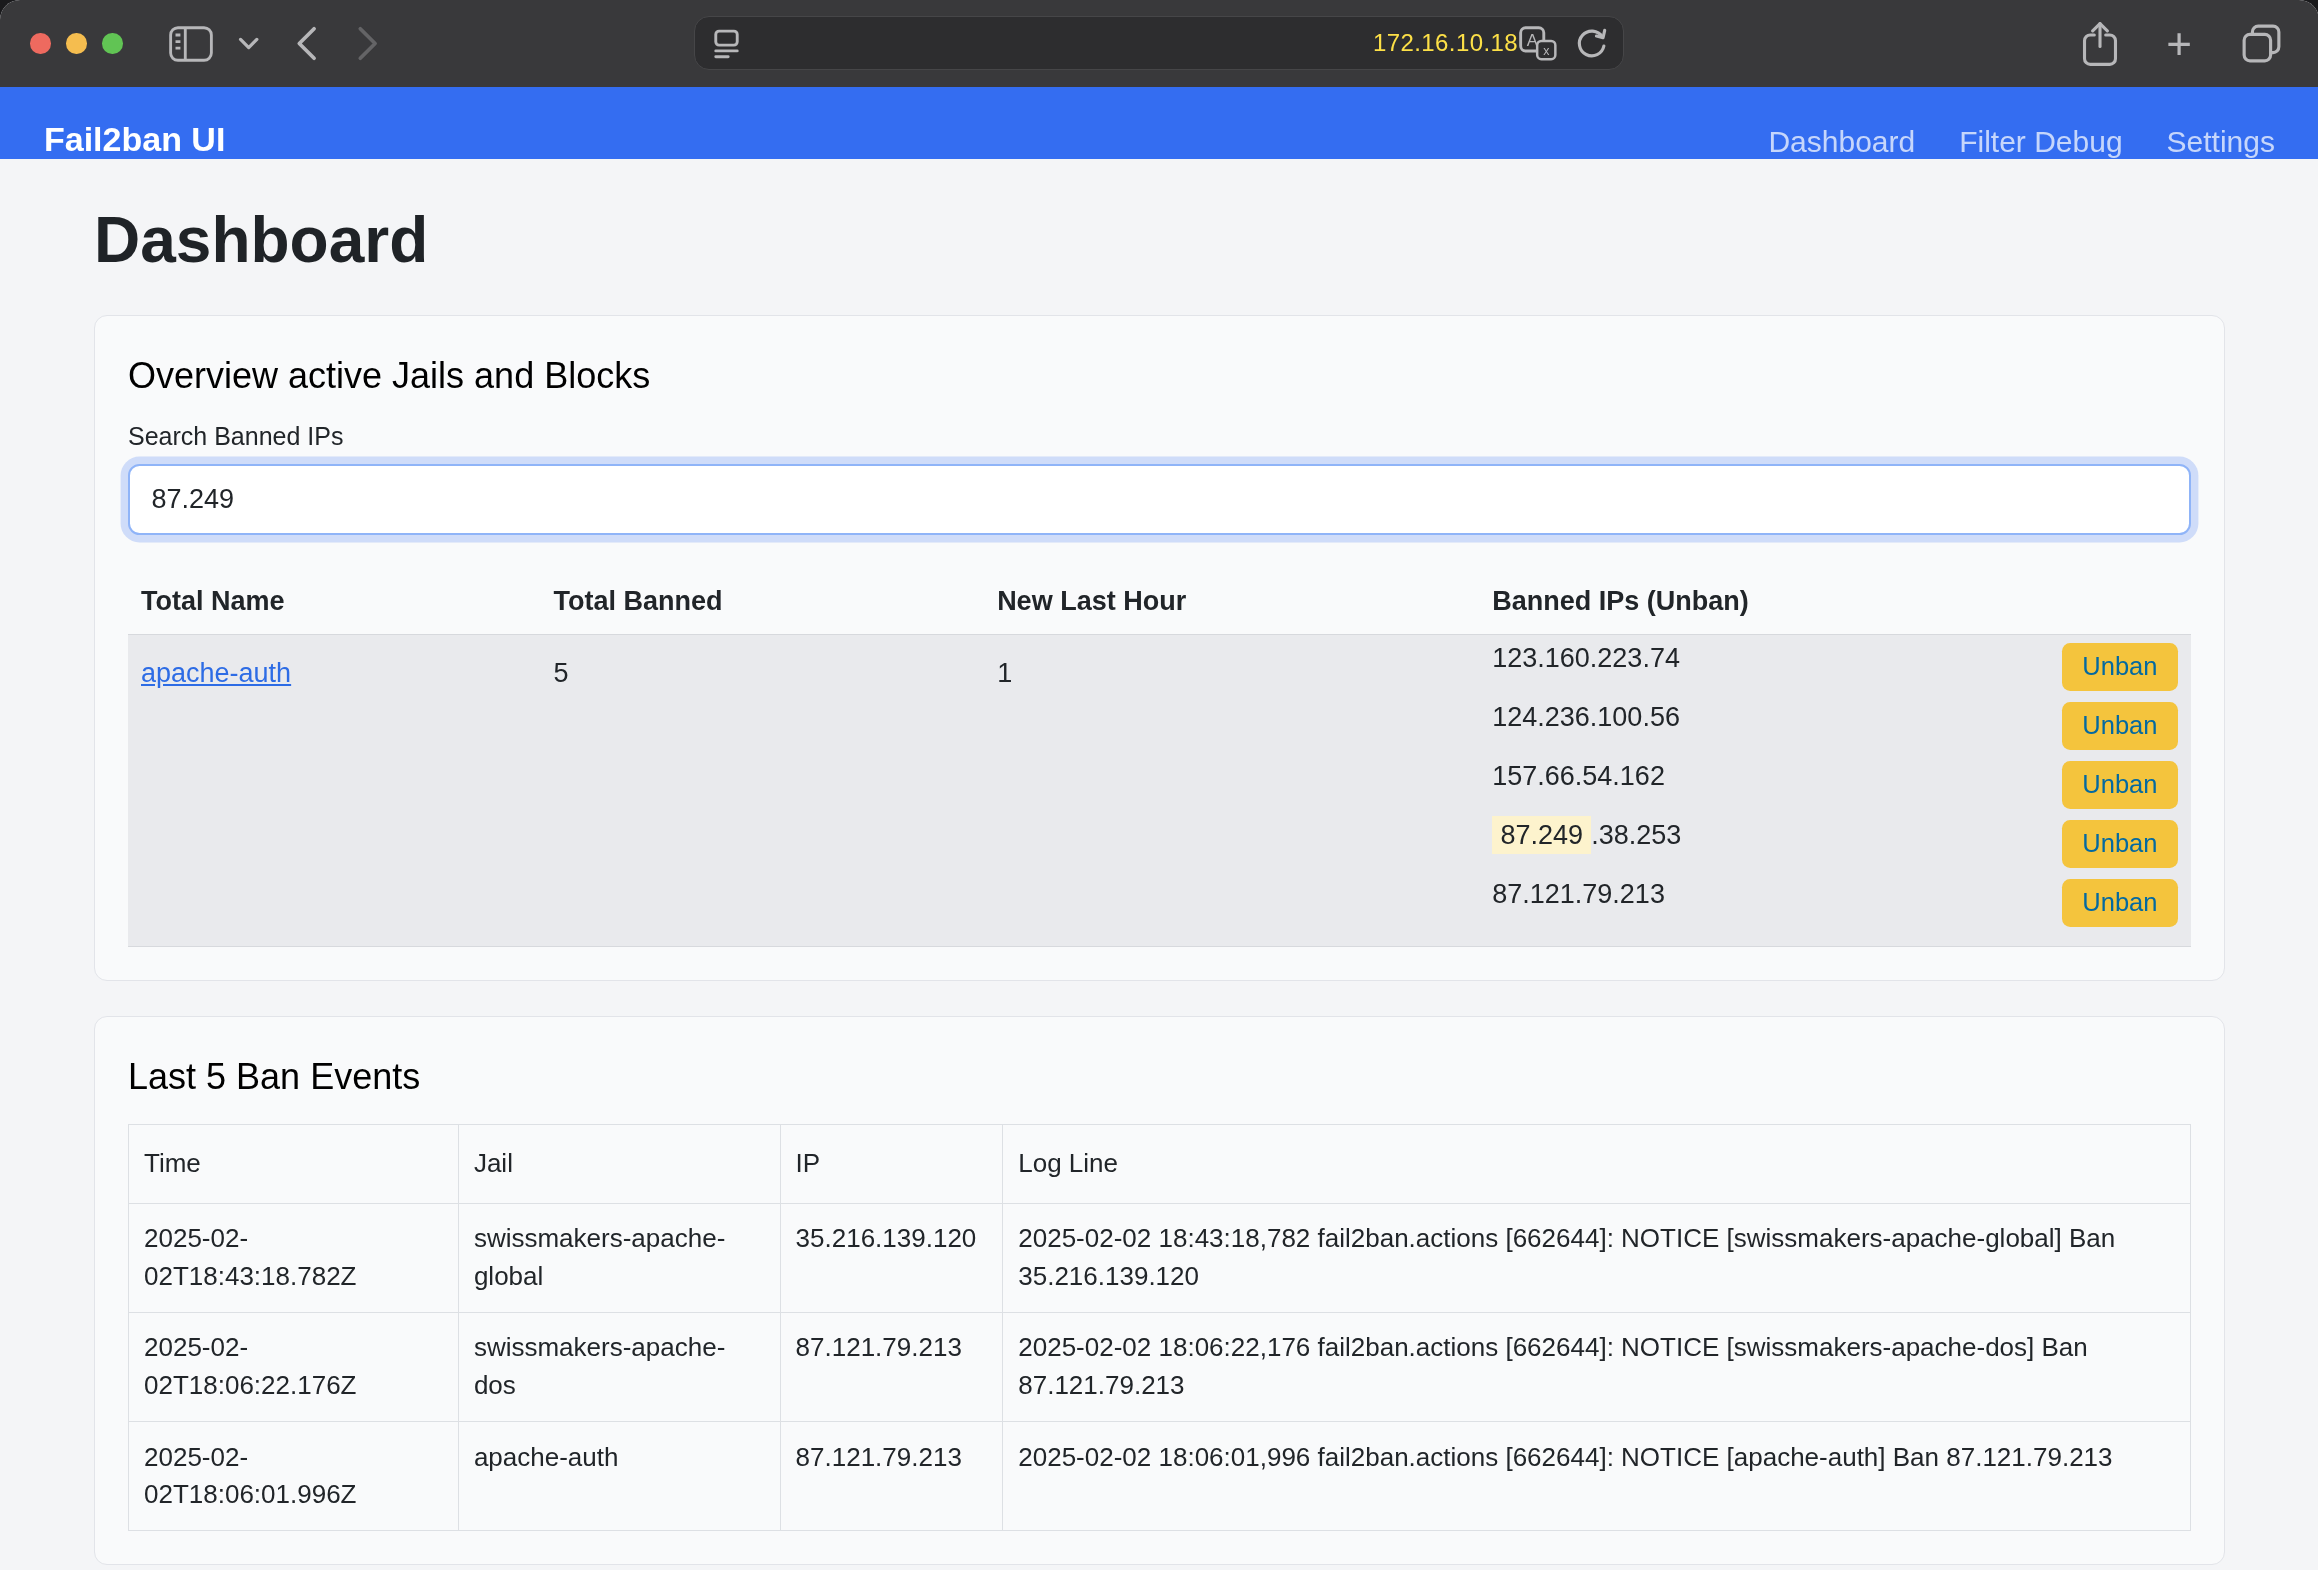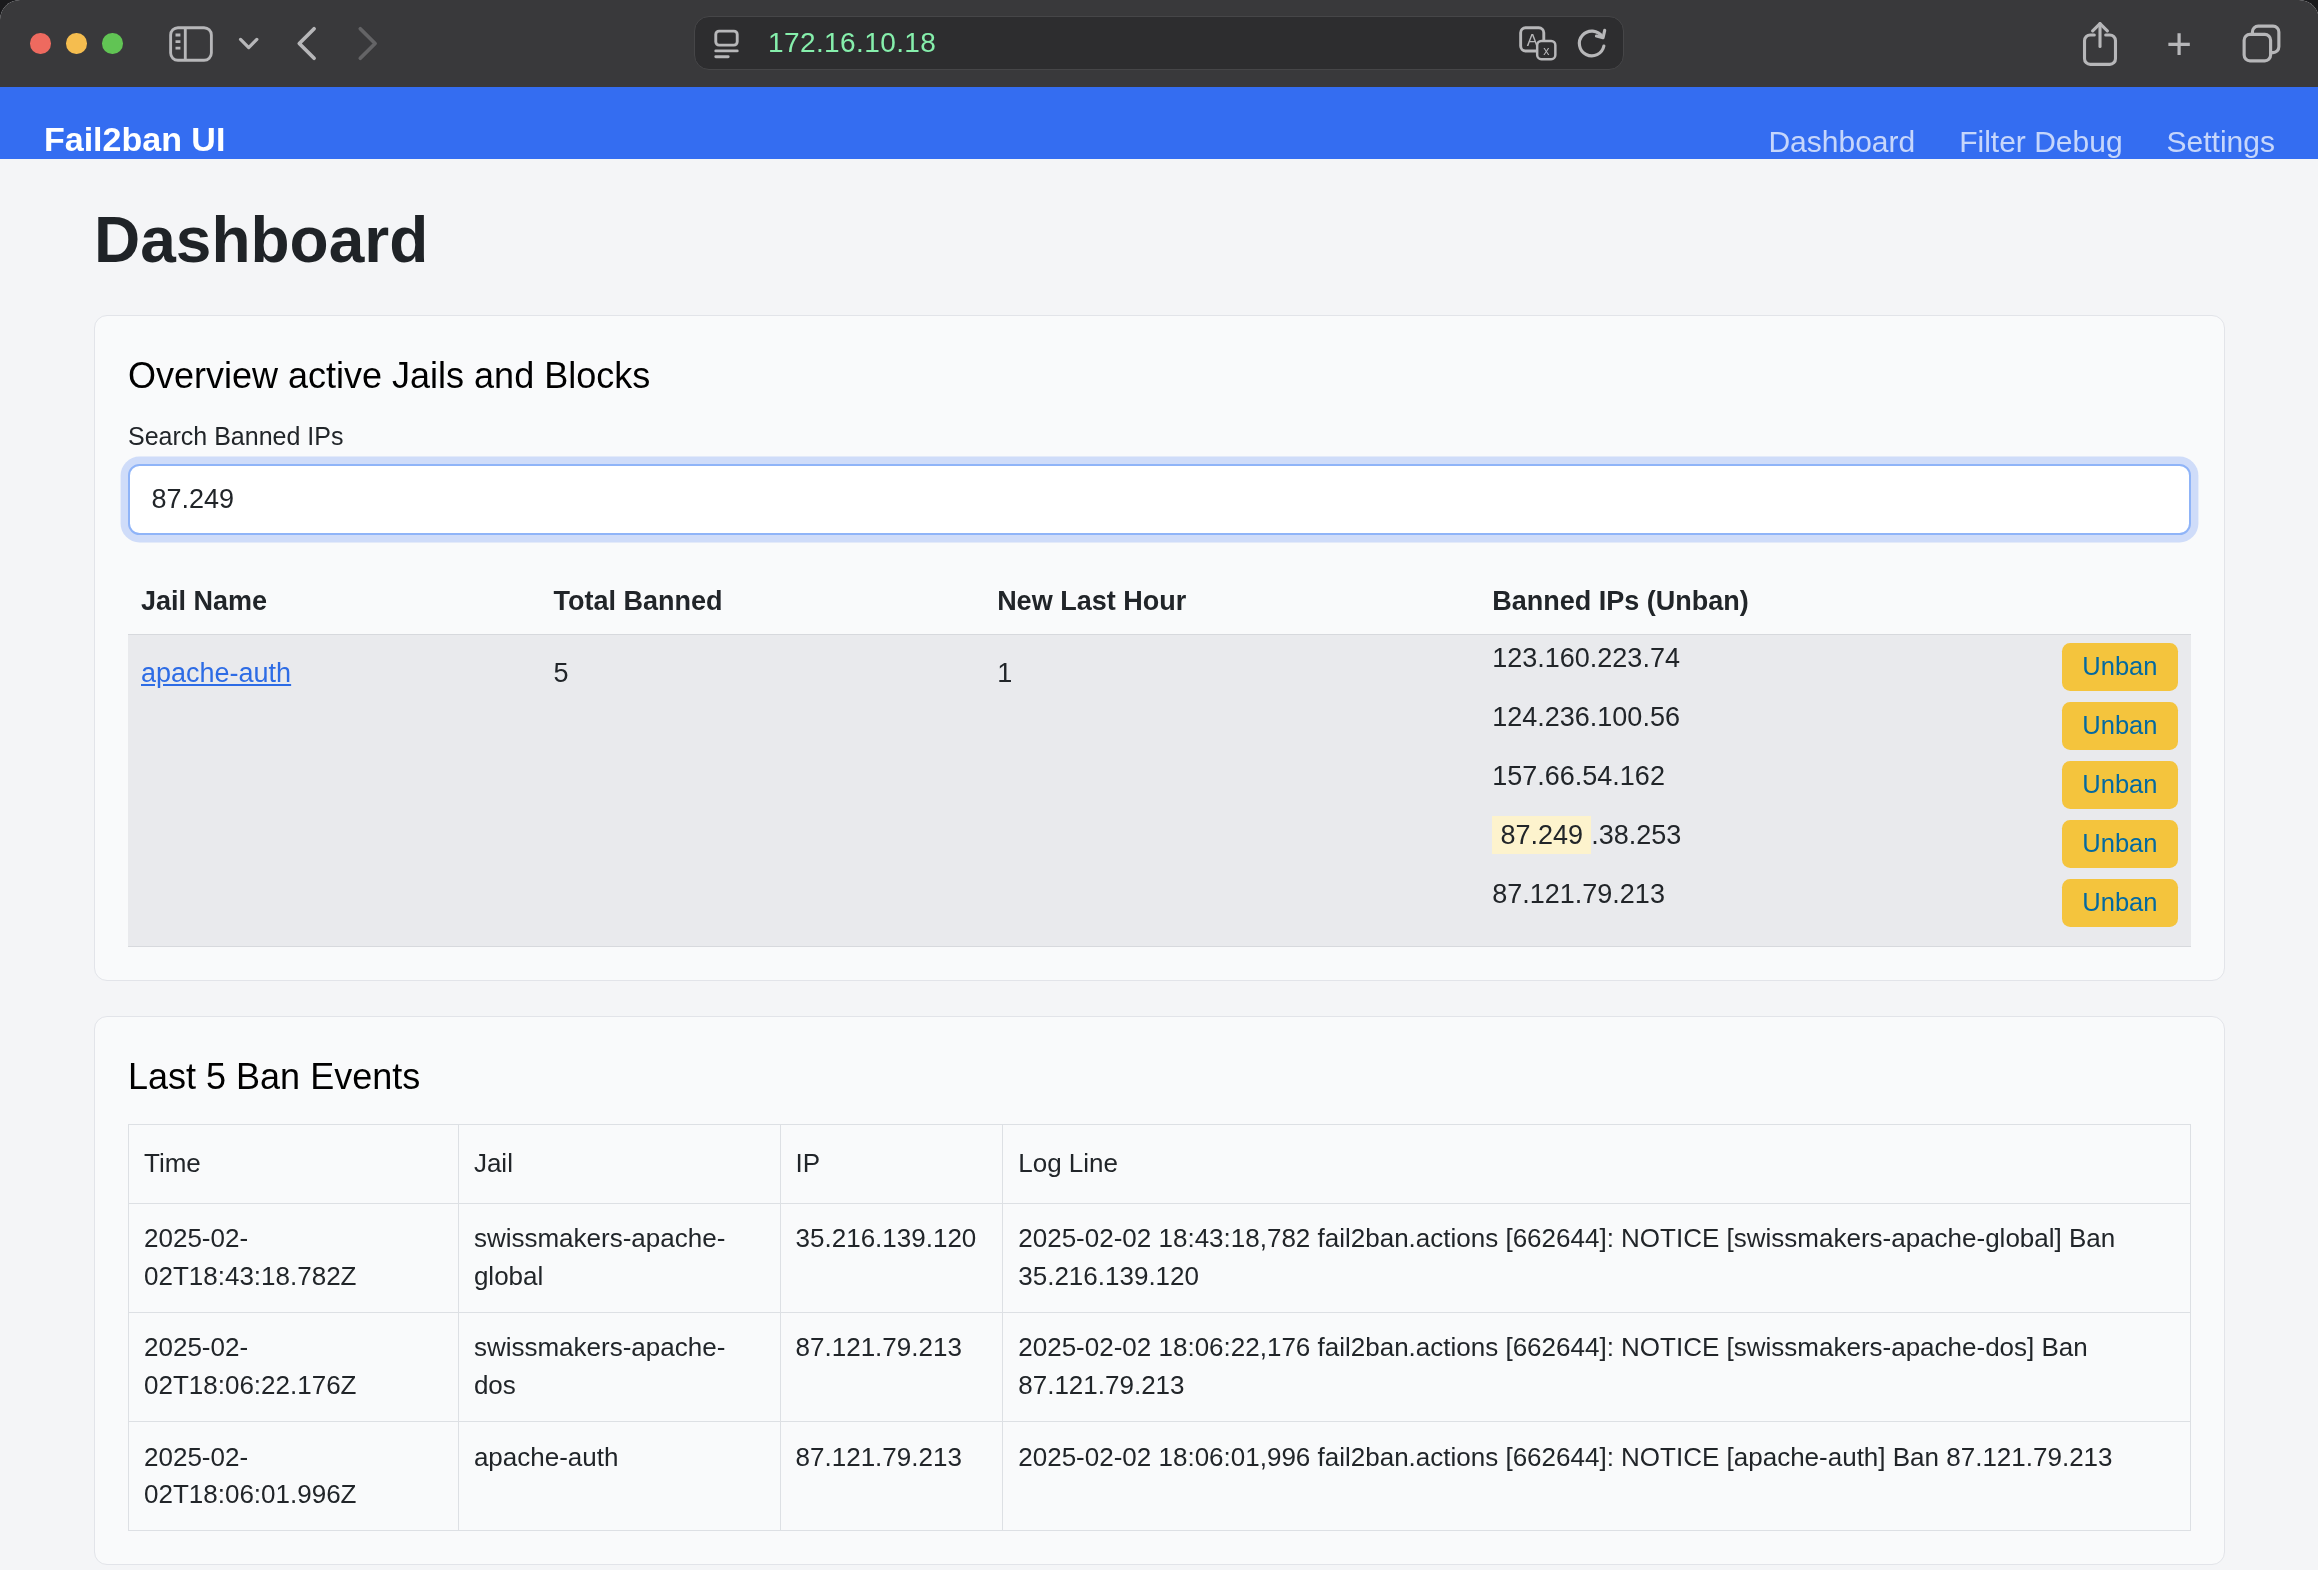--- a/index.html
+++ b/index.html
@@ -20,21 +20,21 @@
   .light.green{background:var(--traffic-green,#61c454)}
   .chrome-left{display:flex;align-items:center;gap:25px;margin-left:46px;color:#b7b7b9}
   .icon-btn{display:flex;align-items:center;justify-content:center;background:none;border:none;
     color:#b7b7b9;padding:0;cursor:pointer}
   .icon-btn.dim{color:#646466}
   .addressbar{position:absolute;left:694px;top:16.4px;width:930px;height:54px;background:#2d2d2f;
     border:1.6px solid #464648;border-radius:15px;display:flex;align-items:center;padding:0 15px;
     box-sizing:border-box;color:#b7b7b9}
   .addr-left{width:58px;display:flex;align-items:center}
   .addr-right{width:90px;display:flex;align-items:center;justify-content:flex-end;gap:18px}
-  .url{flex:1;text-align:left;font-size:28px;color:#86efac;letter-spacing:0.4px}
+  .url{flex:1;text-align:right;font-size:24px;color:#fde047;letter-spacing:0.4px}
   .chrome-right{position:absolute;right:36px;top:0;height:100%;display:flex;align-items:center;
     gap:48px;color:#b7b7b9}
   .plus-glyph{font-size:44px;line-height:1;font-weight:400;color:#b7b7b9}
 
   
   .navbar{height:72px;background:var(--navbar-blue,#346df1);flex:none;display:flex;
     align-items:flex-end;padding:0 44px}
   .brand{color:#ffffff;font-size:34px;font-weight:700;text-decoration:none}
   .nav-links{margin-left:auto;display:flex;gap:44px}
   .nav-link{color:rgba(255,255,255,.72);font-size:30px;text-decoration:none}
@@ -179,21 +179,21 @@
 
       <table class="overview-table">
         <colgroup>
           <col class="col-jail">
             <col class="col-total">
             <col class="col-hour">
             <col class="col-ips">
         </colgroup>
         <thead>
           <tr>
-            <th>Jail Name</th>
+            <th>Total Name</th>
             <th>Total Banned</th>
             <th>New Last Hour</th>
             <th>Banned IPs (Unban)</th>
           </tr>
         </thead>
         <tbody>
           <tr>
             <td>
               <a href="#" class="jail-link">apache-auth</a>
             </td>

